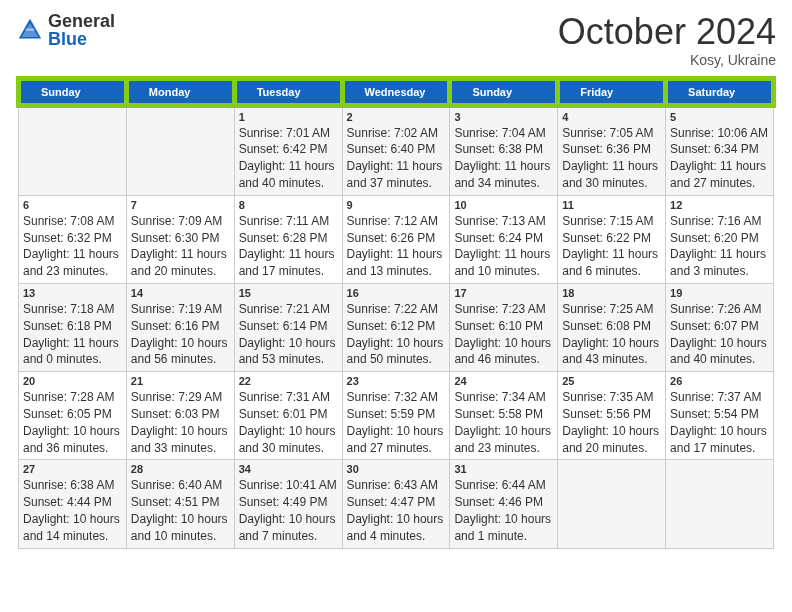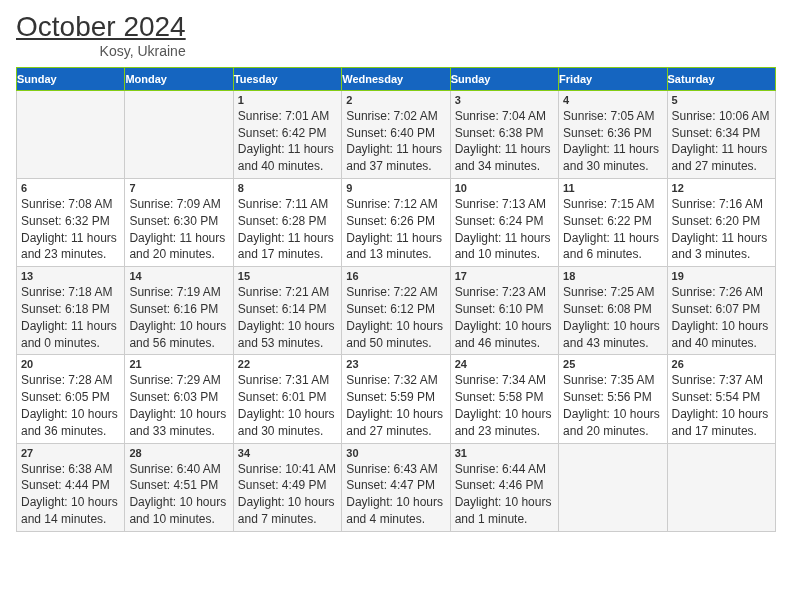--- a/index.html
+++ b/index.html
@@ -44,43 +44,42 @@
     }
     .logo-icon {
       width: 28px;
       height: 28px;
       margin-right: 4px;
     }
     .title-block {
       text-align: right;
     }
     .month-title {
-      font-size: 28px;
+      font-size: 36px;
       font-weight: normal;
       color: #333;
       line-height: 1.1;
-      text-decoration: underline;
     }
     .subtitle {
       font-size: 14px;
       color: #555;
     }
     table {
       width: 100%;
       border-collapse: collapse;
       table-layout: fixed;
     }
     thead tr th {
       background-color: #1565c0;
       color: #fff;
       font-size: 11px;
       font-weight: bold;
-      padding: 5px 0;
+      padding: 5px 20px;
       text-align: left;
-      border: 1px solid #84cc16;
+      border: 5px solid #84cc16;
     }
     tbody tr td {
       vertical-align: top;
       font-size: 9px;
       color: #333;
       border: 1px solid #ccc;
       padding: 3px 4px;
       height: 80px;
     }
     tbody tr:nth-child(odd) td {
@@ -102,20 +101,31 @@
     }
     .empty-cell {
       background-color: #f5f5f5;
     }
   </style>
 </head>
 <body>
 
 <div class="page">
   <div class="header">
+    <div class="logo">
+      <svg class="logo-icon" viewBox="0 0 40 40">
+        <polygon points="20,4 36,32 4,32" fill="#1565c0"></polygon>
+        <polygon points="20,10 32,30 8,30" fill="#fff" opacity="0.3"></polygon>
+        <rect x="14" y="18" width="12" height="3" fill="#fff" opacity="0.5"></rect>
+      </svg>
+      <div class="logo-text">
+        <span class="logo-general">General</span>
+        <span class="logo-blue">Blue</span>
+      </div>
+    </div>
     <div class="title-block">
       <div class="month-title">October 2024</div>
       <div class="subtitle">Kosy, Ukraine</div>
     </div>
   </div>
 
   <table>
     <thead>
       <tr>
       <th>Sunday</th>

